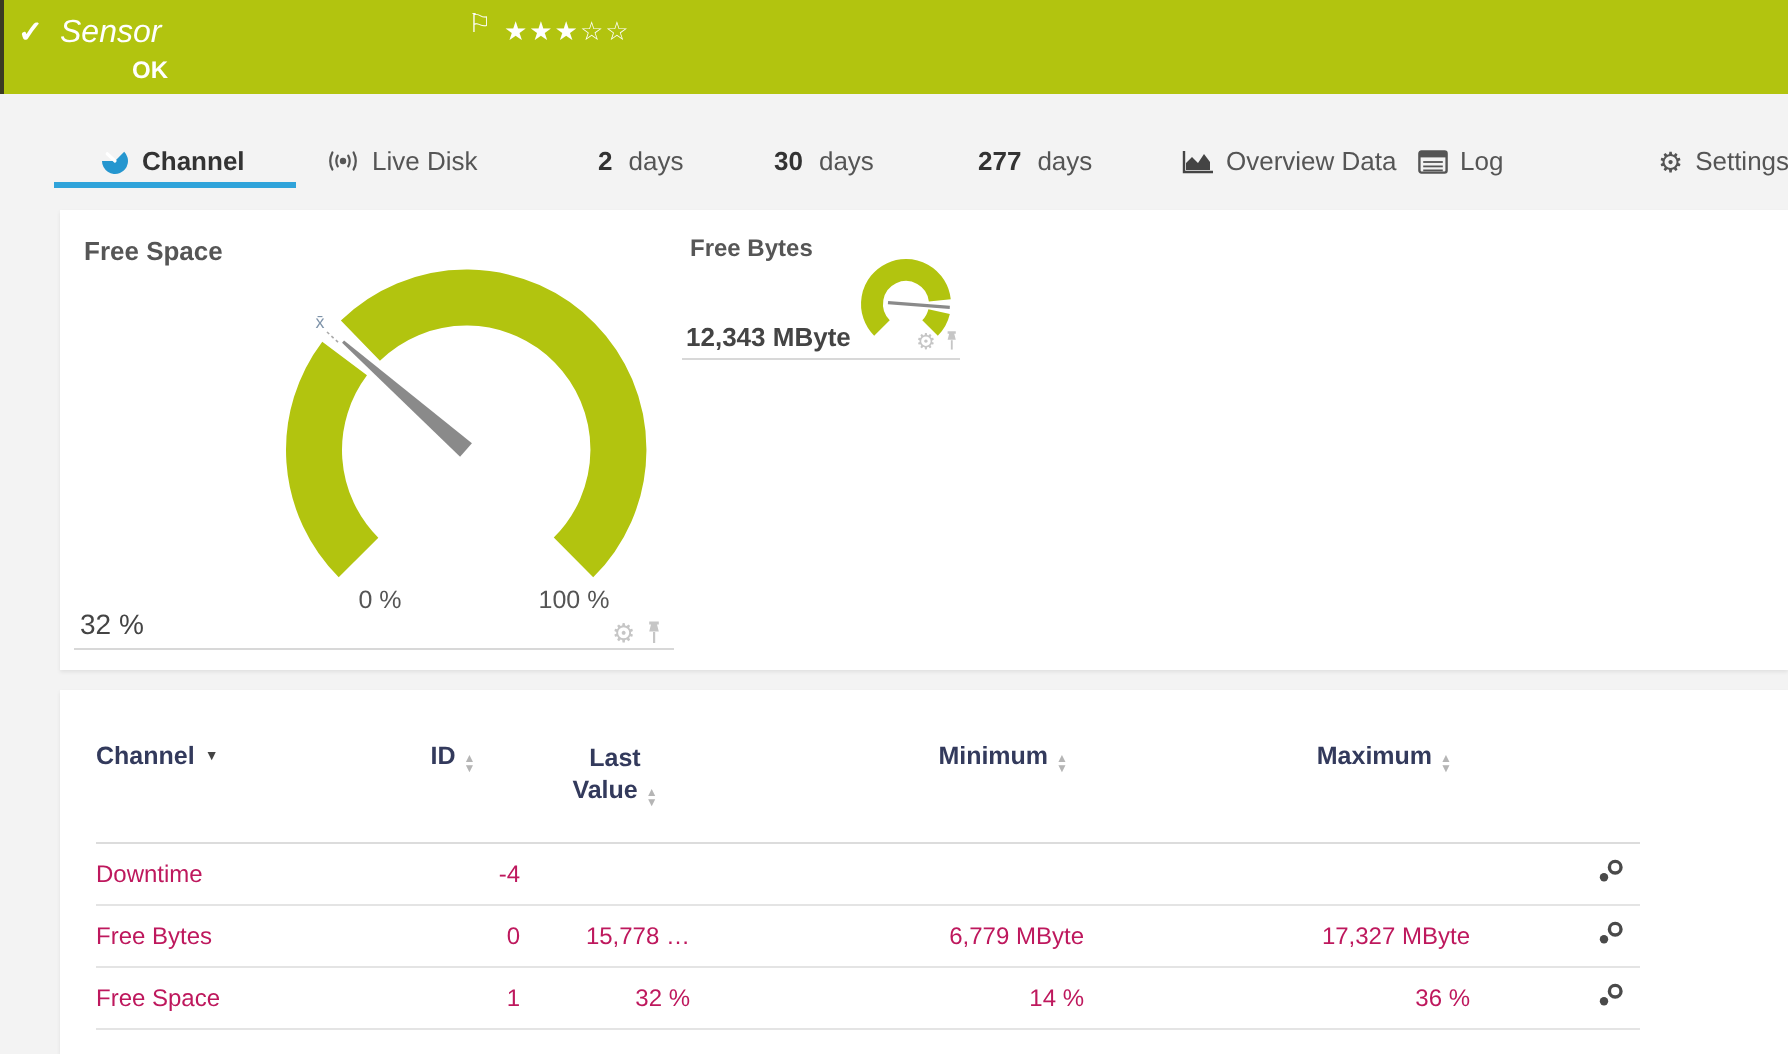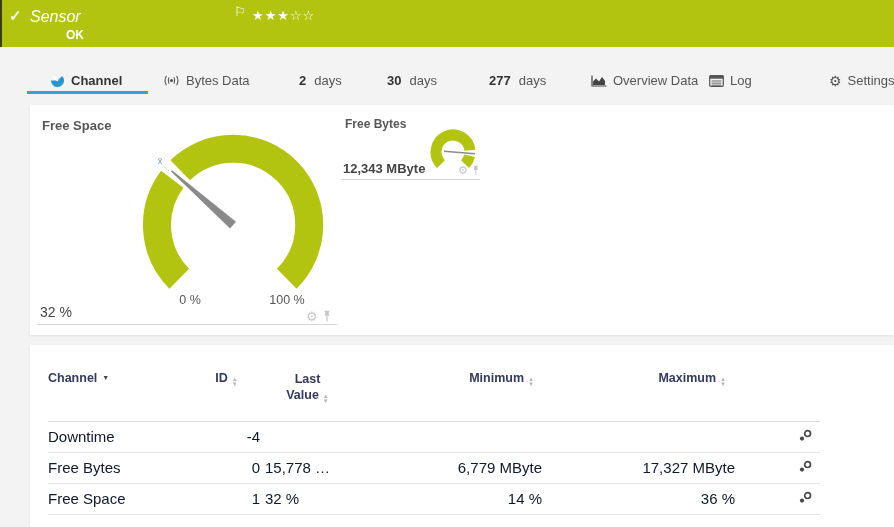--- a/index.html
+++ b/index.html
@@ -44,24 +44,24 @@
 
   
   table.tbl { position:absolute; left:18px; top:26px; width:772px; border-collapse:collapse; table-layout:fixed; }
   .tbl th { font-size:12.5px; font-weight:bold; color:#333a5c; vertical-align:top; height:50px; padding:0; }
   .tbl th.h-channel { text-align:left; }
   .tbl th.h-id { text-align:center; padding-right:2px; }
   .tbl th.h-last { text-align:center; line-height:16px; }
   .tbl th.h-min, .tbl th.h-max { text-align:right; padding-right:14px; }
   .tbl thead tr { border-bottom:1px solid #dcdcdc; }
   .tbl tbody tr { border-bottom:1px solid #e4e4e4; height:31px; }
-  .tbl td { font-size:15px; color:#0f172a; padding:0; }
+  .tbl td { font-size:12px; color:#be185d; padding:0; }
   .tbl td.c-channel { text-align:left; }
   .tbl td.c-id { text-align:right; padding-right:5px; }
-  .tbl td.c-last { padding-right:5px; }
+  .tbl td.c-last { text-align:right; padding-right:5px; }
   .tbl td.c-min { text-align:right; padding-right:6px; }
   .tbl td.c-max { text-align:right; padding-right:5px; }
   .tbl td.c-tools { text-align:right; padding-right:8px; }
   .sort { display:inline-flex; flex-direction:column; margin-left:4px; vertical-align:1px;
           font-size:6px; line-height:4.5px; color:#b5b5b5; }
   .caret { font-size:7px; color:#444; margin-left:5px; vertical-align:2px; }
   .avg-marker { font-size:9px; fill:#7f94aa; }
 </style>
 </head>
 <body>
@@ -87,21 +87,21 @@
       <span>Channel</span>
     </div>
     <div class="tab" style="left:163px">
       <svg width="17" height="13" viewBox="0 0 17 13">
         <circle cx="8.5" cy="6.5" r="1.6" fill="#555"></circle>
         <path d="M5.9 3.8 Q4.4 6.5 5.9 9.2" fill="none" stroke="#555" stroke-width="1.1" stroke-linecap="round"></path>
         <path d="M3.2 2.2 Q1 6.5 3.2 10.8" fill="none" stroke="#555" stroke-width="1.1" stroke-linecap="round"></path>
         <path d="M11.1 3.8 Q12.6 6.5 11.1 9.2" fill="none" stroke="#555" stroke-width="1.1" stroke-linecap="round"></path>
         <path d="M13.8 2.2 Q16 6.5 13.8 10.8" fill="none" stroke="#555" stroke-width="1.1" stroke-linecap="round"></path>
       </svg>
-      <span>Bytes Data</span>
+      <span>Live Disk</span>
     </div>
     <div class="tab" style="left:299px">
       <span class="t-strong">2</span>
       <span>days</span>
     </div>
     <div class="tab" style="left:387px">
       <span class="t-strong">30</span>
       <span>days</span>
     </div>
     <div class="tab" style="left:489px">

